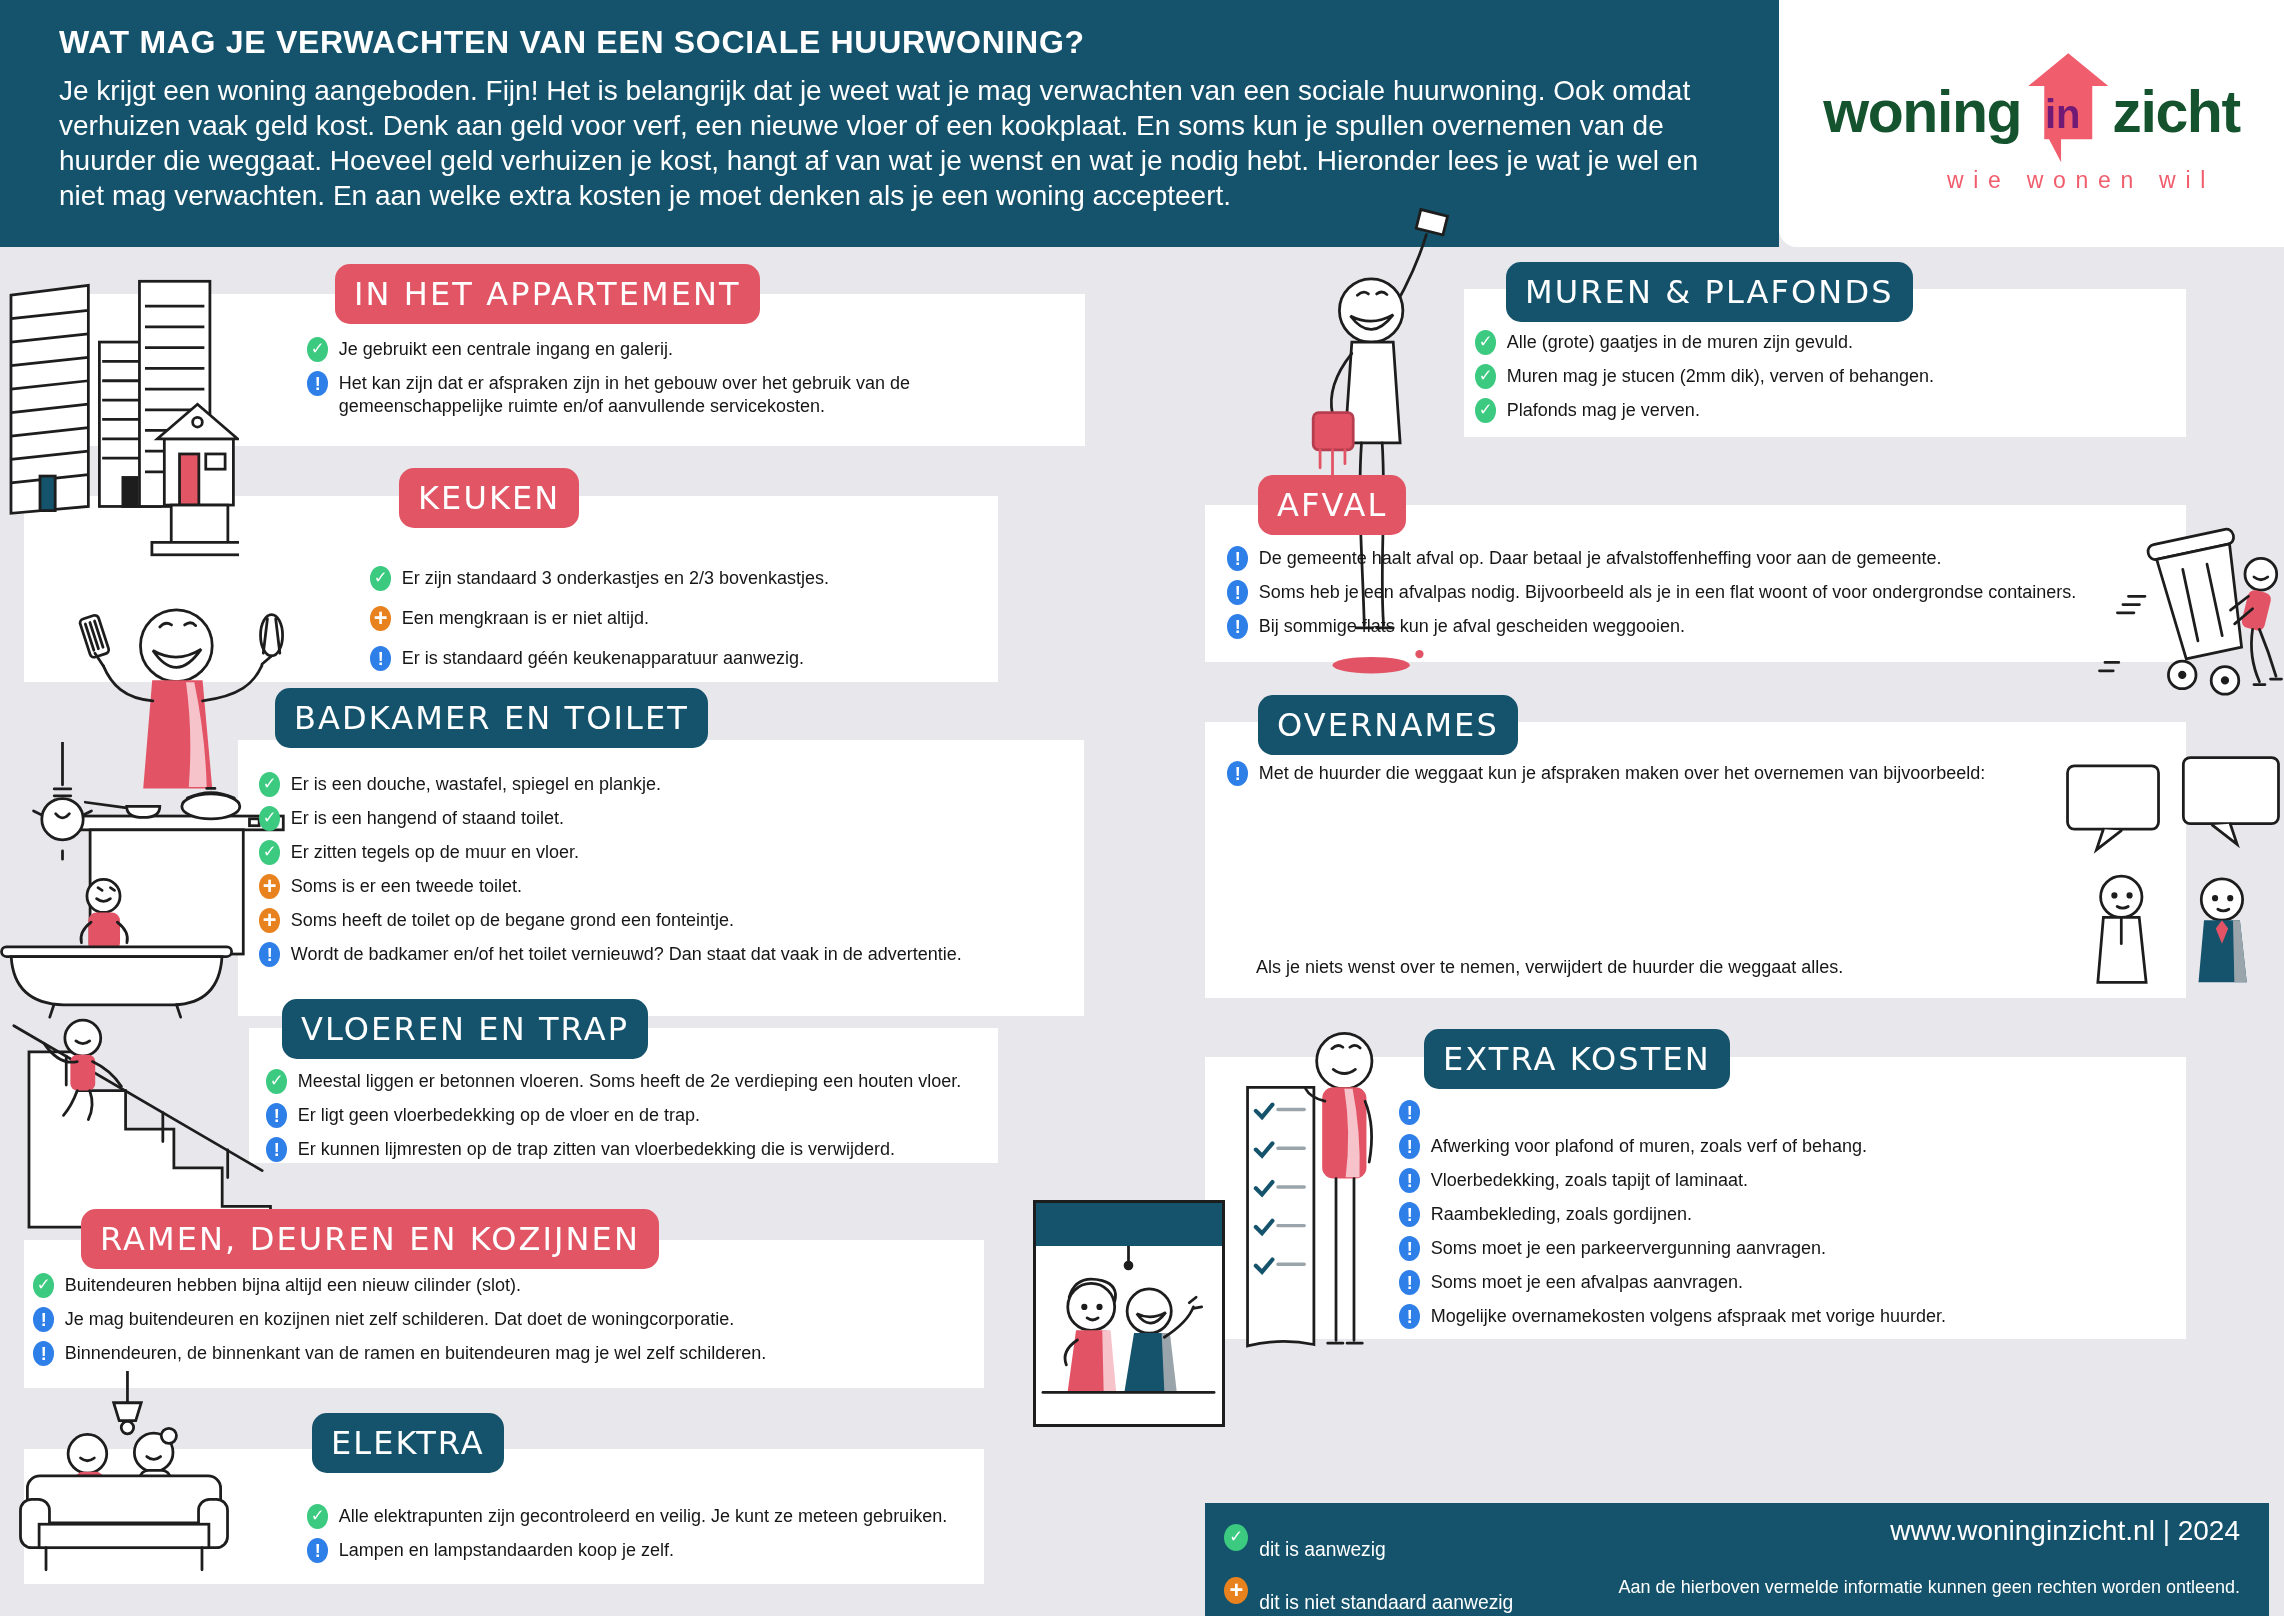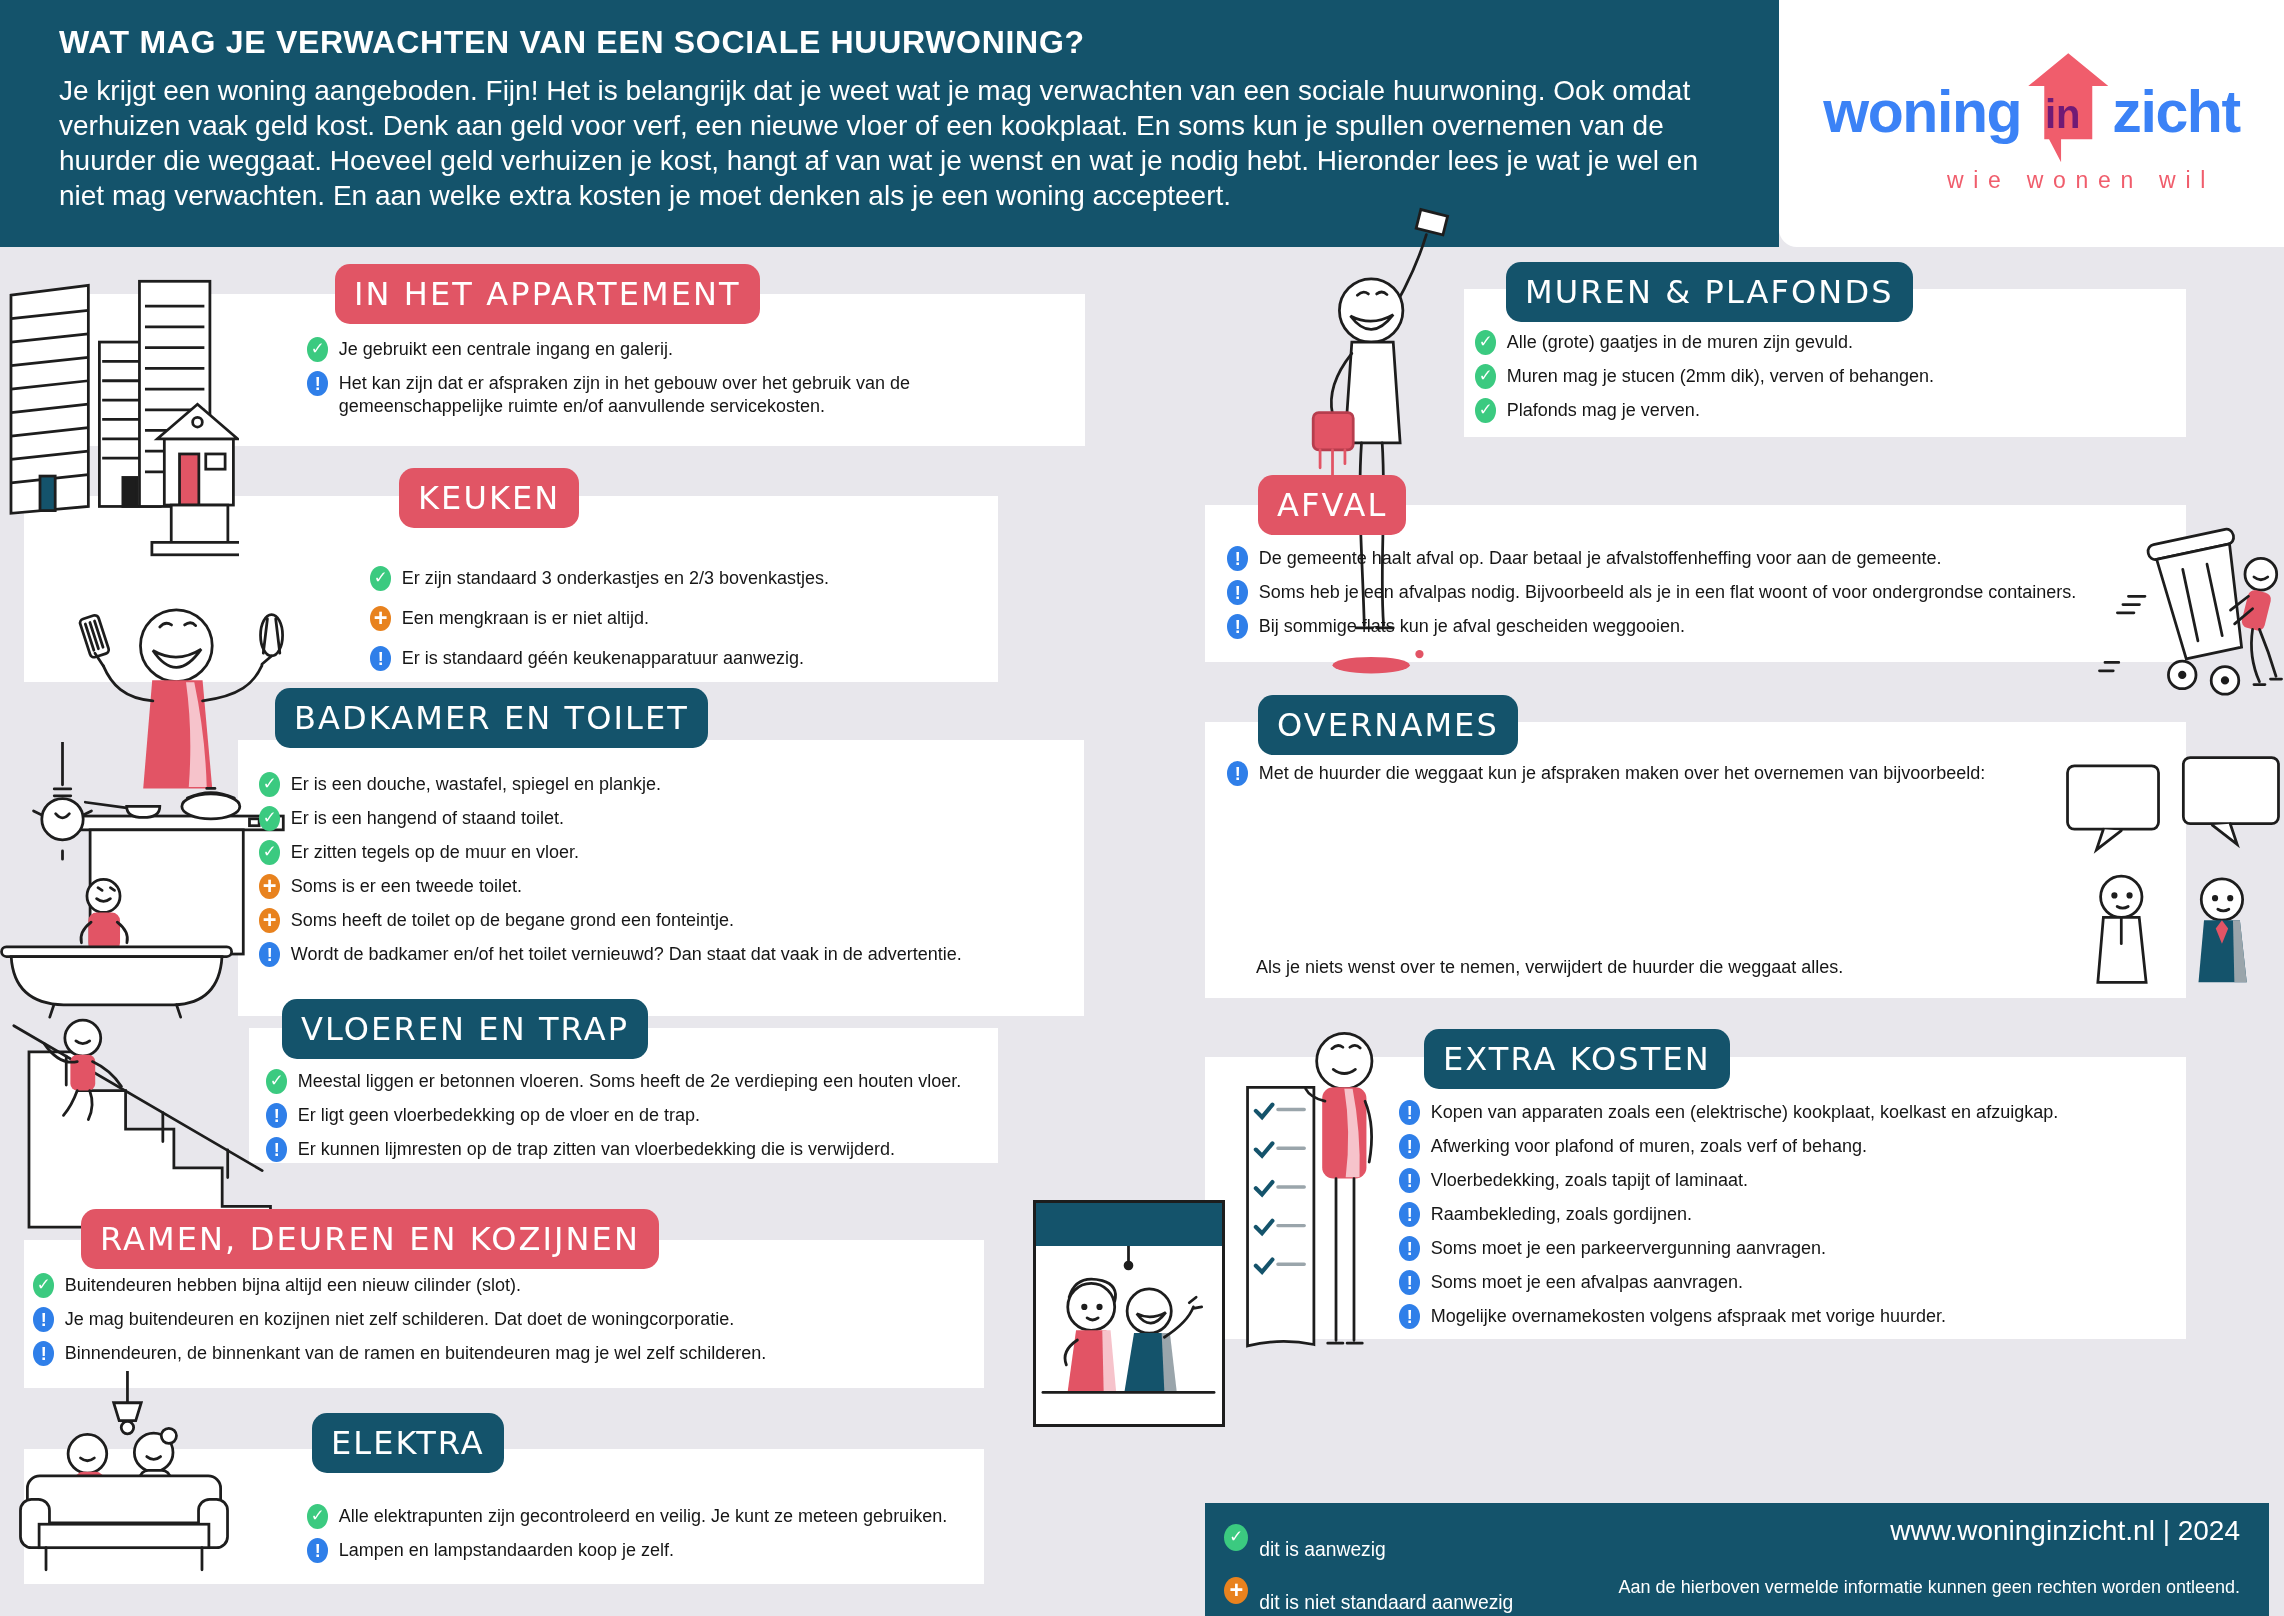--- a/index.html
+++ b/index.html
@@ -5,21 +5,21 @@
   html,body{margin:0;padding:0;background:#E8E7EC;font-family:"Liberation Sans","DejaVu Sans",sans-serif;}
   #canvas{position:relative;width:2284px;height:1616px;background:#E8E7EC;overflow:hidden;}
 
   
   #top-header{position:absolute;left:0;top:0;width:1779px;height:247px;background:#14536B;color:#fff;box-sizing:border-box;padding:23.5px 28px 0 59px;z-index:1;}
   #page-title{margin:0 0 12.4px 0;font-size:32px;font-weight:800;letter-spacing:0.7px;}
   #intro-text{margin:0;font-size:28px;line-height:35px;max-width:1664px;font-weight:400;}
 
   #logo-panel{position:absolute;left:1779px;top:0;width:505px;height:247px;background:#ffffff;border-radius:0 0 0 18px;z-index:2;display:flex;flex-direction:column;justify-content:center;align-items:center;}
   .logo-row{display:flex;align-items:flex-end;}
-  .logo-word{font-size:59px;font-weight:700;color:#3b82f6;line-height:0.9;letter-spacing:-1.4px;}
+  .logo-word{font-size:59px;font-weight:700;color:#14532d;line-height:0.9;letter-spacing:-1.4px;}
   .logo-house{position:relative;width:80px;height:109px;margin:0 4.1px -23.5px 7px;}
   .logo-house .shape{position:absolute;inset:0;background:#F05D6C;clip-path:polygon(50% 0,100% 30%,80% 30%,80% 79%,41% 79%,41% 100%,26% 79%,20% 79%,20% 30%,0 30%);}
   .logo-house .in{position:absolute;left:0;right:14%;top:36%;text-align:center;color:#701a75;font-size:40px;font-weight:700;}
   .logo-tagline{margin-top:28px;color:#F05D6C;font-size:23px;letter-spacing:9.7px;align-self:flex-end;padding-right:69px;}
 
   
   .card{position:absolute;background:#fff;z-index:1;}
   .badge{position:absolute;z-index:4;color:#fff;font-size:32px;letter-spacing:2.1px;padding:11px 19px;border-radius:15px;white-space:nowrap;font-weight:400;font-family:"DejaVu Sans",sans-serif;}
   .badge.red{background:#E15565;}
   .badge.teal{background:#14536B;}
@@ -258,21 +258,20 @@
   <div class="bullets" id="list-overnames">
       <div class="bullet">
         <span class="bicon info">!</span>
         <span class="btext">Met de huurder die weggaat kun je afspraken maken over het overnemen van bijvoorbeeld:</span>
       </div>
     </div>
   <div id="outro-overnames">Als je niets wenst over te nemen, verwijdert de huurder die weggaat alles.</div>
   <div class="bullets" id="list-extra">
       <div class="bullet">
         <span class="bicon info">!</span>
-        <span class="btext">Kopen van apparaten zoals een (elektrische) kookplaat, koelkast en afzuigkap.</span>
       </div>
       <div class="bullet">
         <span class="bicon info">!</span>
         <span class="btext">Afwerking voor plafond of muren, zoals verf of behang.</span>
       </div>
       <div class="bullet">
         <span class="bicon info">!</span>
         <span class="btext">Vloerbedekking, zoals tapijt of laminaat.</span>
       </div>
       <div class="bullet">

